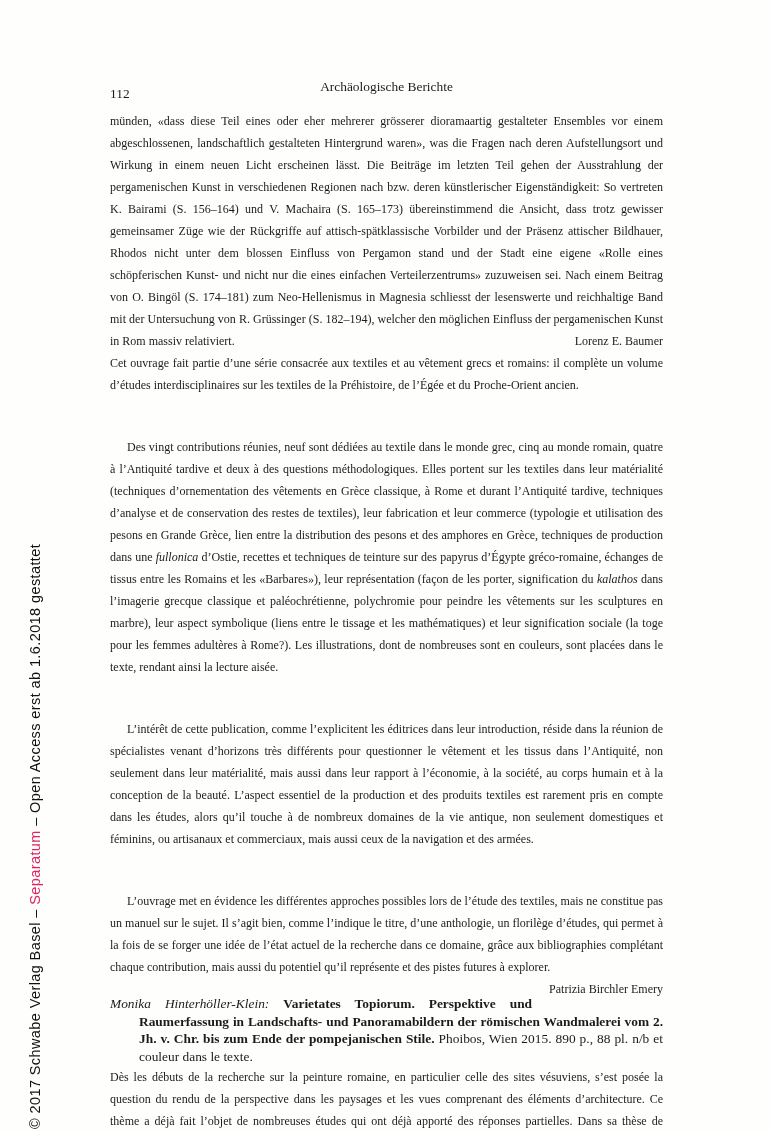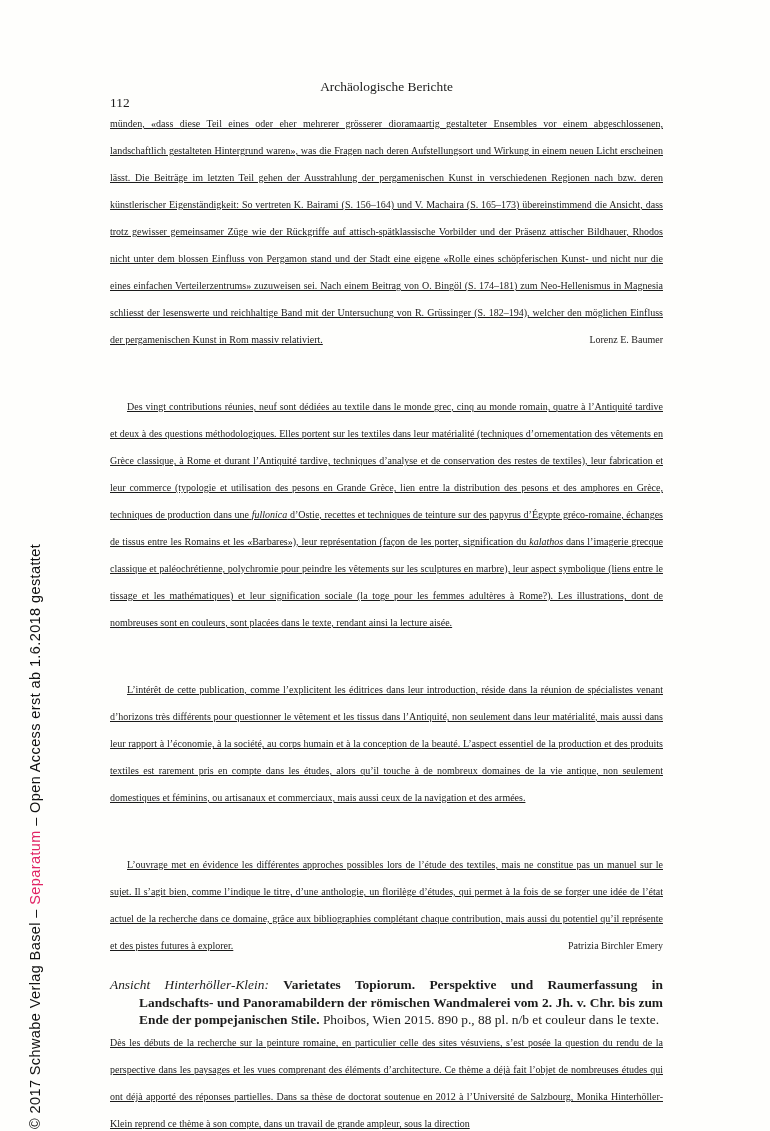--- a/index.html
+++ b/index.html
@@ -18,28 +18,27 @@
     left:110px; top:78px;
     width:553px;
   }
   .page-header {
     position:relative;
     height:18px;
     margin-bottom:14px;
     font-size:13.4px;
     line-height:18px;
   }
-  .page-num { position:absolute; left:0; top:16px; }
+  .page-num { position:absolute; left:0; top:7px; }
   .running-title { display:block; text-align:center; }
   .body-p {
-    font-size:10px;
-    line-height:27px;
+    font-size:12px;
+    line-height:22px;
     text-align:justify;
     hyphens:auto;
-    text-decoration:underline;
   }
   .indent { text-indent:17px;margin-top:40px; }
   .review-heading {
     font-size:13.4px;
     line-height:17.7px;
     text-align:justify;
     margin-top:17px;
     padding-left:29px;
     text-indent:-29px;
     hyphens:auto;
@@ -69,25 +68,26 @@
   <div class="content">
 
     <header class="page-header">
       <span class="page-num">112</span>
       <span class="running-title">Archäologische Berichte</span>
     </header>
 
     <p class="body-p" lang="de"><span>münden, «dass diese Teil eines oder eher mehrerer grösserer dioramaartig gestalteter Ensembles vor einem abgeschlossenen, landschaftlich gestalteten Hintergrund waren», was die Fragen nach deren Aufstellungsort und Wirkung in einem neuen Licht erscheinen lässt. Die Beiträge im letzten Teil gehen der Ausstrahlung der pergamenischen Kunst in verschiedenen Regionen nach bzw. deren künstlerischer Eigenständigkeit: So vertreten K. Bairami (S. 156–164) und V. Machaira (S. 165–173) übereinstimmend die Ansicht, dass trotz gewisser gemeinsamer Züge wie der Rückgriffe auf attisch-spätklassische Vorbilder und der Präsenz attischer Bildhauer, Rhodos nicht unter dem blossen Einfluss von Pergamon stand und der Stadt eine eigene «Rolle eines schöpferischen Kunst- und nicht nur die eines einfachen Verteilerzentrums» zuzuweisen sei. Nach einem Beitrag von O. Bingöl (S. 174–181) zum Neo-Hellenismus in Magnesia schliesst der lesenswerte und reichhaltige Band mit der Untersuchung von R. Grüssinger (S. 182–194), welcher den möglichen Einfluss der pergamenischen Kunst in Rom massiv relativiert.</span> <span class="sig">Lorenz E. Baumer</span></p>
 
 
+    <p class="body-p" lang="fr"><span>Cet ouvrage fait partie d’une série consacrée aux textiles et au vêtement grecs et romains: il complète un volume d’études interdisciplinaires sur les textiles de la Préhistoire, de l’Égée et du Proche-Orient ancien.</span></p>
 
     <p class="body-p indent" lang="fr"><span>Des vingt contributions réunies, neuf sont dédiées au textile dans le monde grec, cinq au monde romain, quatre à l’Antiquité tardive et deux à des questions méthodologiques. Elles portent sur les textiles dans leur matérialité (techniques d’ornementation des vêtements en Grèce classique, à Rome et durant l’Antiquité tardive, techniques d’analyse et de conservation des restes de textiles), leur fabrication et leur commerce (typologie et utilisation des pesons en Grande Grèce, lien entre la distribution des pesons et des amphores en Grèce, techniques de production dans une </span><i>fullonica</i><span> d’Ostie, recettes et techniques de teinture sur des papyrus d’Égypte gréco-romaine, échanges de tissus entre les Romains et les «Barbares»), leur représentation (façon de les porter, signification du </span><i>kalathos</i><span> dans l’imagerie grecque classique et paléochrétienne, polychromie pour peindre les vêtements sur les sculptures en marbre), leur aspect symbolique (liens entre le tissage et les mathématiques) et leur signification sociale (la toge pour les femmes adultères à Rome?). Les illustrations, dont de nombreuses sont en couleurs, sont placées dans le texte, rendant ainsi la lecture aisée.</span></p>
 
     <p class="body-p indent" lang="fr"><span>L’intérêt de cette publication, comme l’explicitent les éditrices dans leur introduction, réside dans la réunion de spécialistes venant d’horizons très différents pour questionner le vêtement et les tissus dans l’Antiquité, non seulement dans leur matérialité, mais aussi dans leur rapport à l’économie, à la société, au corps humain et à la conception de la beauté. L’aspect essentiel de la production et des produits textiles est rarement pris en compte dans les études, alors qu’il touche à de nombreux domaines de la vie antique, non seulement domestiques et féminins, ou artisanaux et commerciaux, mais aussi ceux de la navigation et des armées.</span></p>
 
     <p class="body-p indent" lang="fr"><span>L’ouvrage met en évidence les différentes approches possibles lors de l’étude des textiles, mais ne constitue pas un manuel sur le sujet. Il s’agit bien, comme l’indique le titre, d’une anthologie, un florilège d’études, qui permet à la fois de se forger une idée de l’état actuel de la recherche dans ce domaine, grâce aux bibliographies complétant chaque contribution, mais aussi du potentiel qu’il représente et des pistes futures à explorer.</span> <span class="sig">Patrizia Birchler Emery</span></p>
 
-    <p class="review-heading"><span class="authors">Ansicht Hinterhöller-Klein: </span><span class="title-bold">Varietates Topiorum. Perspektive und Raumerfassung in Landschafts- und Panoramabildern der römischen Wandmalerei vom 2. Jh. v. Chr. bis zum Ende der pompejanischen Stile. </span><span>Phoibos, Wien 2015. 890 p., 88 pl. n/b et couleur dans le texte.</span></p>
+    <p class="review-heading"><span class="authors">Monika Hinterhöller-Klein: </span><span class="title-bold">Varietates Topiorum. Perspektive und Raumerfassung in Landschafts- und Panoramabildern der römischen Wandmalerei vom 2. Jh. v. Chr. bis zum Ende der pompejanischen Stile. </span><span>Phoibos, Wien 2015. 890 p., 88 pl. n/b et couleur dans le texte.</span></p>
 
     <p class="body-p" lang="fr"><span>Dès les débuts de la recherche sur la peinture romaine, en particulier celle des sites vésuviens, s’est posée la question du rendu de la perspective dans les paysages et les vues comprenant des éléments d’architecture. Ce thème a déjà fait l’objet de nombreuses études qui ont déjà apporté des réponses partielles. Dans sa thèse de doctorat soutenue en 2012 à l’Université de Salzbourg, Monika Hinterhöller-Klein reprend ce thème à son compte, dans un travail de grande ampleur, sous la direction</span></p>
 
   </div>
 </div>
 
 </body></html>

